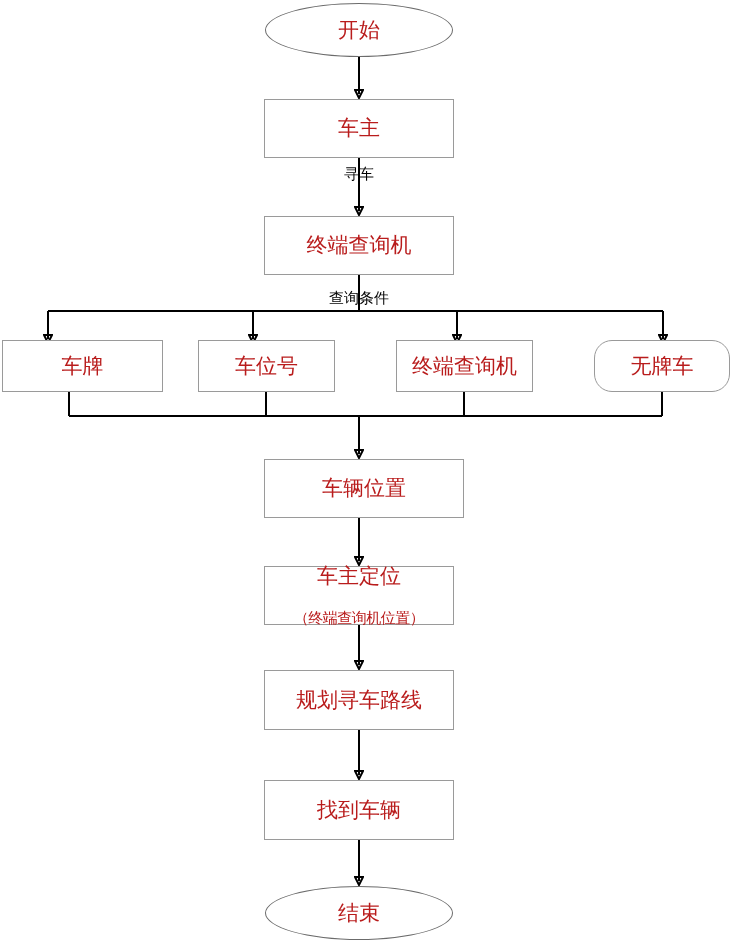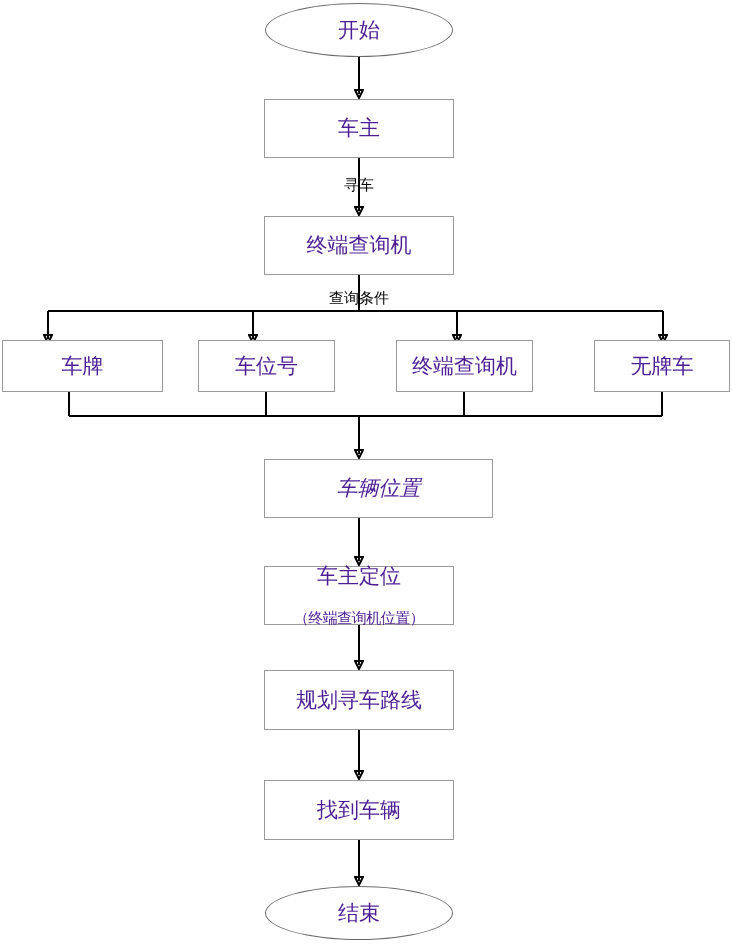--- a/index.html
+++ b/index.html
@@ -15,21 +15,21 @@
     font-family: "Liberation Sans", "DejaVu Sans", sans-serif;
     overflow: hidden;
   }
   .node {
     position: absolute;
     box-sizing: border-box;
     display: flex;
     flex-direction: column;
     align-items: center;
     justify-content: center;
-    color: #4c1d95;
+    color: #b91c1c;
     text-align: center;
     line-height: 1.15;
   }
   .box {
     border: 1px solid #9a9a9a;
     background: #ffffff;
     font-size: 21px;
   }
   .terminal {
     border: 1px solid #6b6b6b;
@@ -109,21 +109,21 @@
   </svg>
 
   <div class="node terminal" style="left:265px; top:3px; width:188px; height:54px;">
     <span>开始</span>
   </div>
 
   <div class="node box" style="left:264px; top:99px; width:190px; height:59px;">
     <span>车主</span>
   </div>
 
-  <div class="edge-label" style="left:309px; top:177px; width:100px;">
+  <div class="edge-label" style="left:309px; top:166px; width:100px;">
     <span>寻车</span>
   </div>
 
   <div class="node box" style="left:264px; top:216px; width:190px; height:59px;">
     <span>终端查询机</span>
   </div>
 
   <div class="edge-label" style="left:309px; top:290px; width:100px;">
     <span>查询条件</span>
   </div>
@@ -133,29 +133,29 @@
   </div>
 
   <div class="node box" style="left:198px; top:340px; width:137px; height:52px;">
     <span>车位号</span>
   </div>
 
   <div class="node box" style="left:396px; top:340px; width:137px; height:52px;">
     <span>终端查询机</span>
   </div>
 
-  <div class="node box" style="left:594px; top:340px; width:136px; height:52px;">
+  <div class="node box" style="left:594px; top:340px; width:136px; height:52px;border-radius:18px;">
     <span>无牌车</span>
   </div>
 
   <div class="edge-label" style="left:309px; top:423px; width:100px;margin-top:40px;">
     <span>查询</span>
   </div>
 
-  <div class="node box" style="left:264px; top:459px; width:229px; height:59px;font-style:italic;">
+  <div class="node box" style="left:264px; top:459px; width:200px; height:59px;">
     <span>车辆位置</span>
   </div>
 
   <div class="node box" style="left:264px; top:566px; width:190px; height:59px;">
     <span>车主定位</span>
     <span class="sub">（终端查询机位置）</span>
   </div>
 
   <div class="node box" style="left:264px; top:670px; width:190px; height:60px;">
     <span>规划寻车路线</span>

